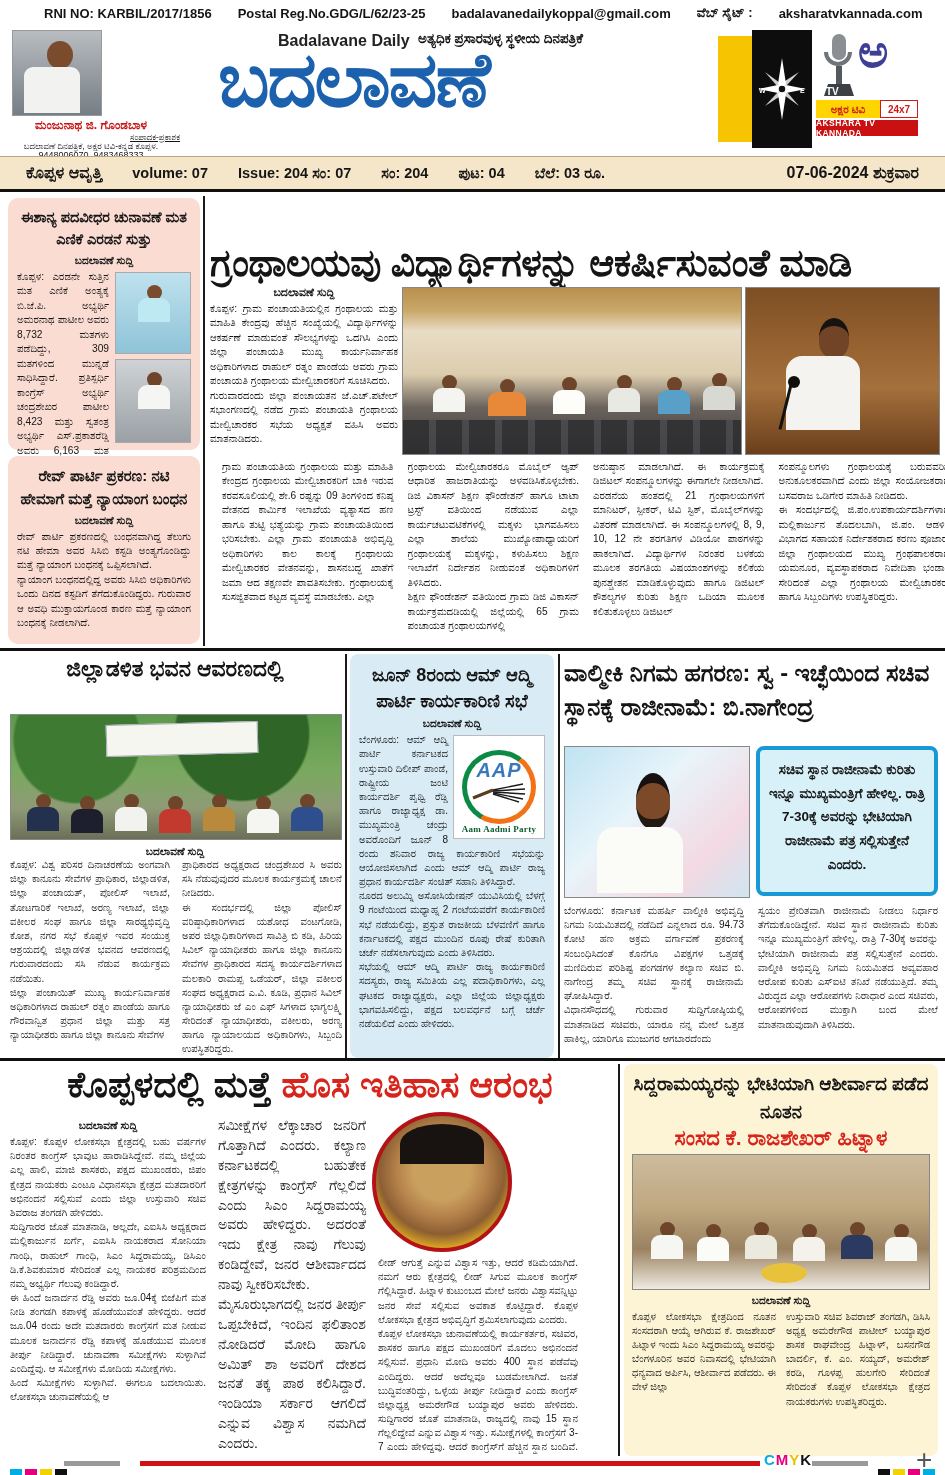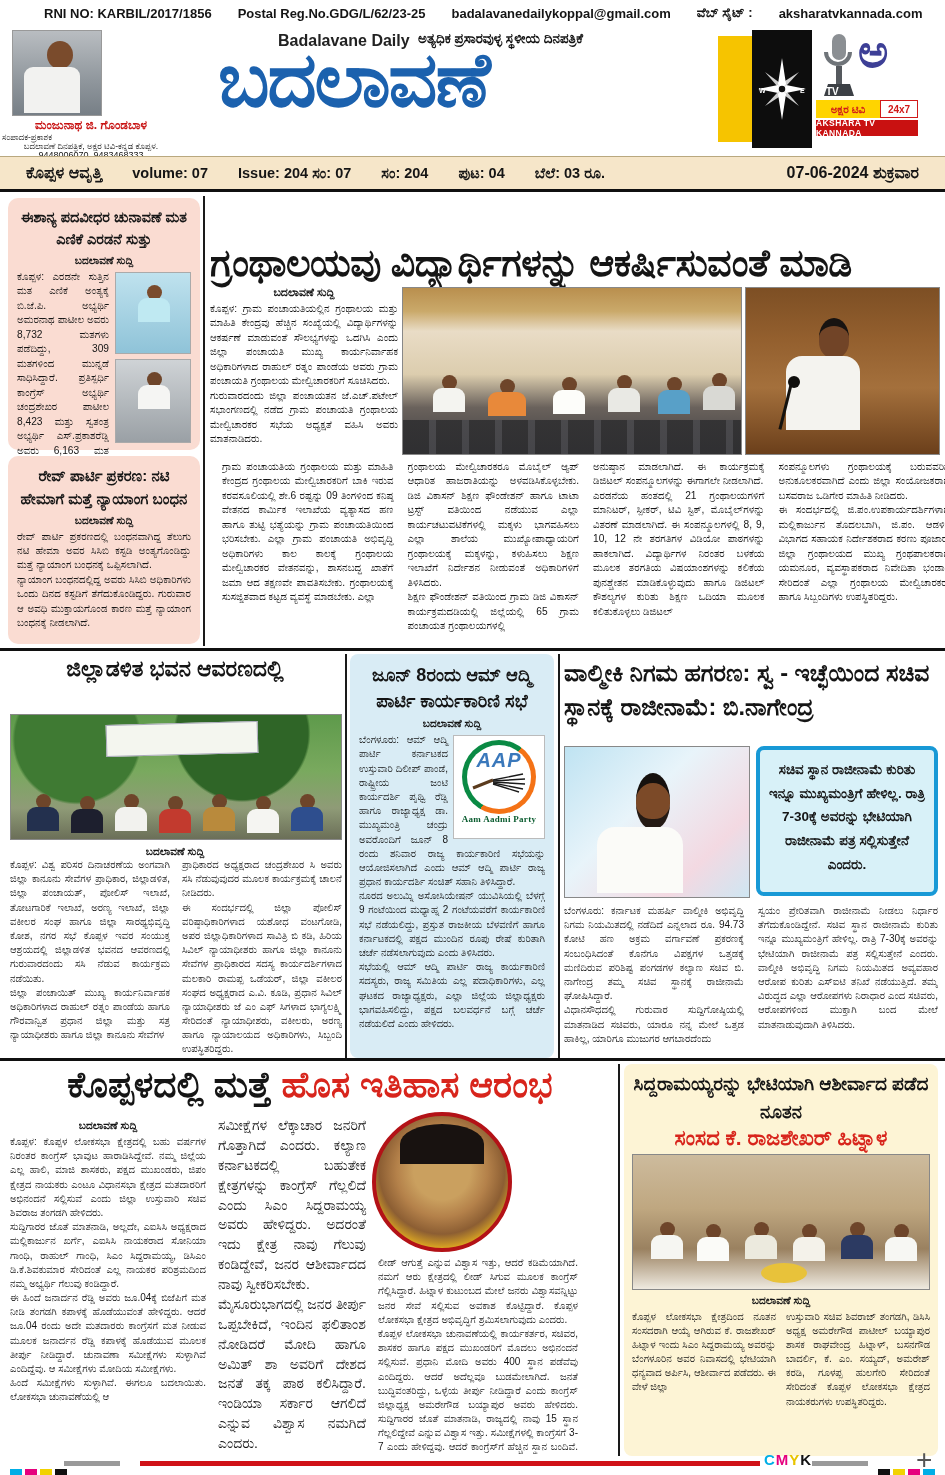--- a/index.html
+++ b/index.html
@@ -9,21 +9,21 @@
   .ctr{text-align:center;}
   .just{text-align:justify;}
   .bold{font-weight:bold;}
   .preline{white-space:pre-line;}
   
   #topbar{left:0;top:0;width:945px;height:26px;display:flex;align-items:center;gap:26px;padding-left:44px;box-sizing:border-box;font-weight:bold;font-size:13px;}
   
   #masthead{left:0;top:26px;width:945px;height:130px;}
   .pub-photo{left:12px;top:4px;width:88px;height:84px;background:linear-gradient(180deg,#b9bdc1,#8f969c 60%,#777f86);border:1px solid #999;}
   .pub-name{left:2px;top:92px;width:178px;color:#c81414;font-size:12px;font-weight:bold;text-align:center;}
-  .pub-role{left:2px;top:106px;width:178px;font-size:8.5px;text-align:left;}
+  .pub-role{left:2px;top:106px;width:178px;font-size:8.5px;text-align:right;text-decoration:underline;}
   .pub-org{left:2px;top:115px;width:178px;font-size:8.5px;text-align:center;}
   .pub-ph{left:2px;top:124px;width:178px;font-size:9px;font-weight:normal;text-align:center;}
   .mh-eng{left:278px;top:6px;font-size:16px;font-weight:bold;color:#222;}
   .mh-tag{left:418px;top:5px;font-size:13.5px;font-weight:bold;color:#111;}
   .mh-title{left:218px;top:14px;width:490px;font-size:76px;font-weight:800;color:#1b61ae;line-height:1.05;letter-spacing:-2px;}
   .flag{left:718px;top:4px;width:94px;height:118px;}
   .flag-y{left:0;top:6px;width:34px;height:106px;background:#f6c400;}
   .flag-k{left:34px;top:0;width:60px;height:118px;background:#0d0d0d;display:flex;align-items:center;justify-content:center;}
   .tvlogo{left:816px;top:2px;width:102px;height:126px;}
   .tv-a{left:42px;top:0px;font-size:46px;font-weight:800;color:#3d3f96;line-height:1;}
@@ -55,21 +55,21 @@
   .head{width:15px;height:15px;border-radius:50%;background:#6e452a;margin:0 auto;}
   .torso{width:32px;height:24px;border-radius:9px 9px 0 0;margin-top:-2px;}
   
   .cols{display:flex;}
   .cols>div{flex:1;}
   
   .tree-h1{font-size:22px;font-weight:800;text-align:center;}
   .tree-h2{font-size:27px;font-weight:800;text-align:center;color:#1e8a28;}
   #aapbox{left:350px;top:654px;width:204px;height:404px;background:#d9ecf5;border-radius:8px;padding:8px 9px;box-sizing:border-box;}
   .aap-h{font-size:18px;font-weight:800;text-align:center;line-height:1.45;}
-  .aap-logo{float:right;width:92px;height:104px;background:#fff;border:1px solid #bbb;margin:2px 0 2px 5px;text-align:center;padding-top:2px;box-sizing:border-box;}
+  .aap-logo{float:right;width:92px;height:104px;background:#fff;border:1px solid #bbb;margin:2px 0 2px 5px;text-align:center;padding-top:12px;box-sizing:border-box;}
   .aap-ring{width:74px;height:74px;margin:2px auto 0;border-radius:50%;background:conic-gradient(from 210deg,#0a8a44 0 52%,#f47216 52% 100%);display:flex;align-items:center;justify-content:center;}
   .aap-inner{width:64px;height:64px;border-radius:50%;background:#fff;position:relative;}
   .aap-abbr{font-size:20px;font-weight:800;font-style:italic;color:#3a78bb;letter-spacing:1px;margin-top:4px;}
   .aap-name{font-family:"Liberation Serif","DejaVu Serif",serif;font-size:9px;font-weight:bold;color:#0a5c2f;letter-spacing:.3px;}
   .nag-h{font-size:23.5px;font-weight:800;line-height:1.45;}
   #nagquote{left:756px;top:746px;width:182px;height:150px;background:#d8f1f8;border:4px solid #1899d6;border-radius:8px;box-sizing:border-box;padding:8px 7px;font-size:13.5px;font-weight:bold;text-align:center;line-height:1.75;}
   
   .hist-black{font-size:36px;font-weight:800;}
   .hist-red{font-size:36px;font-weight:800;color:#d8251c;}
   #circph{left:372px;top:1112px;width:132px;height:132px;border-radius:50%;border:4px solid #b31217;

